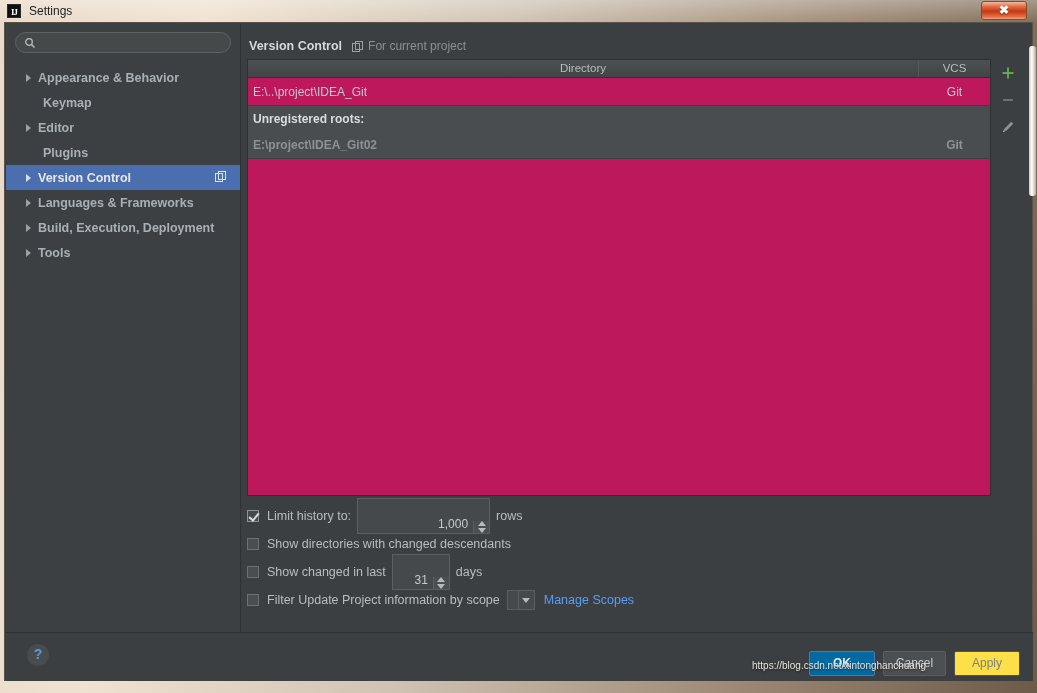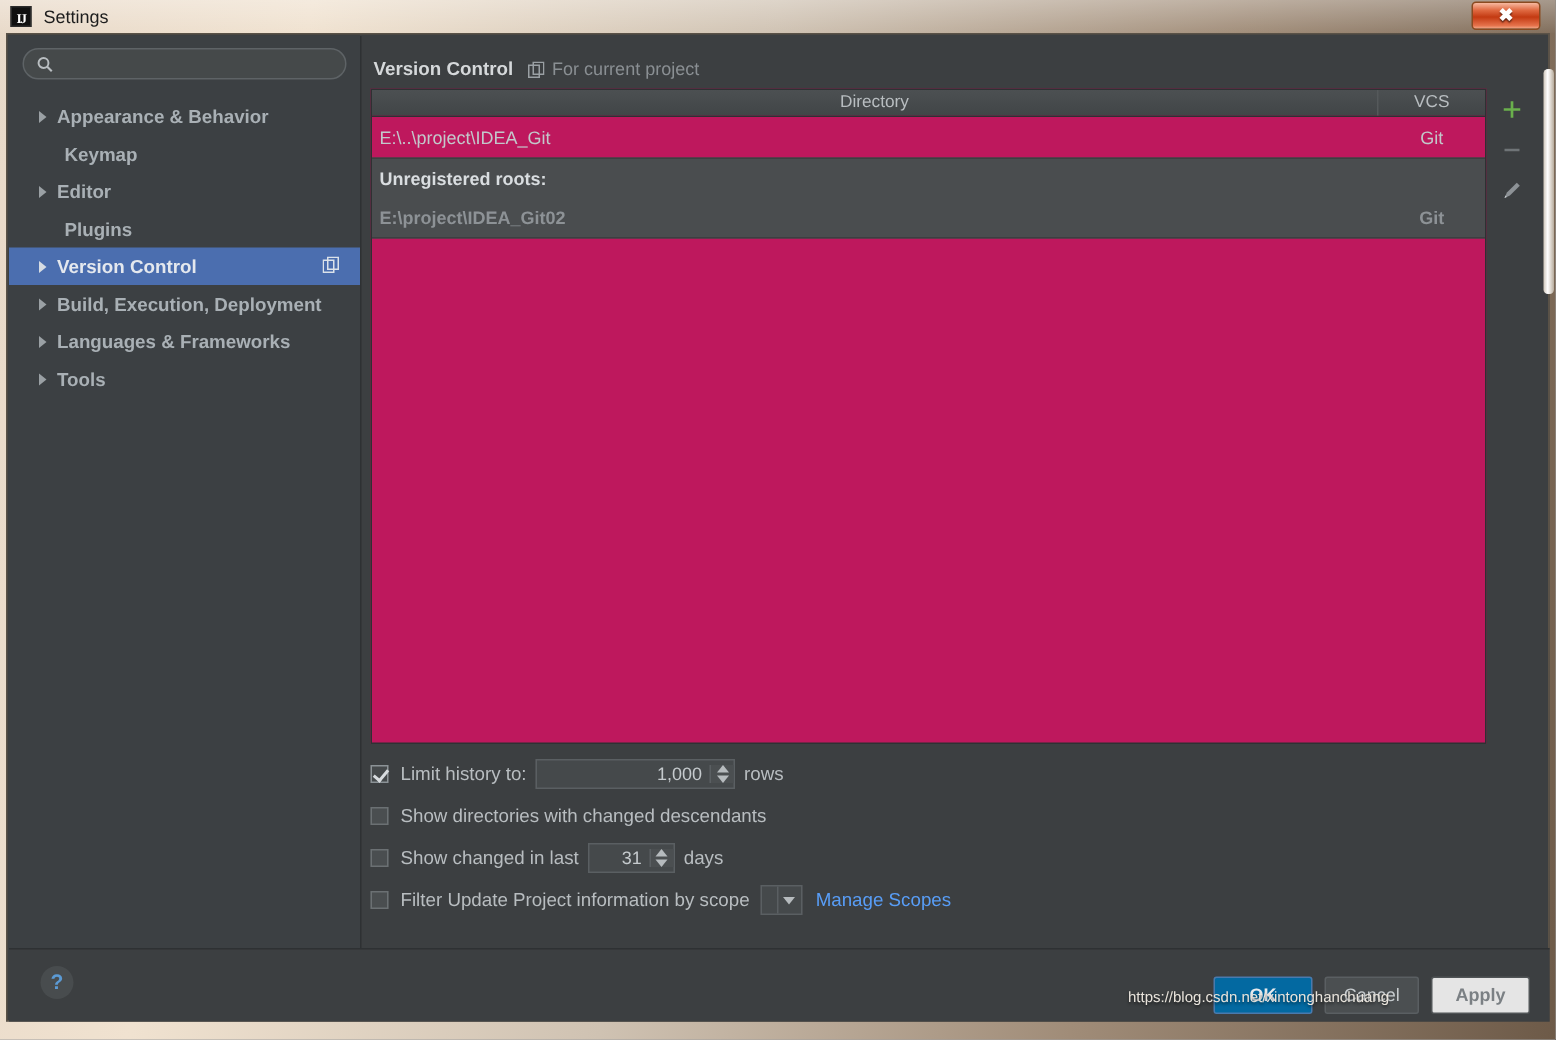--- a/index.html
+++ b/index.html
@@ -245,24 +245,24 @@
   .cb.checked::after {
     content: "";
     position: absolute;
     left: 3px; top: 0px;
     width: 4px; height: 8px;
     border: solid #d8dcdf;
     border-width: 0 2px 2px 0;
     transform: rotate(40deg);
   }
   .spinner {
-    display: inline-flex; align-items: center;
+    display: inline-flex; align-items: flex-end;
     border: 1px solid #5a5f62;
     background: #45494b;
-    height: 20px;
+    height: 36px;
     box-sizing: border-box;
     margin: 0 6px;
   }
   .spinner .val {
     text-align: right;
     color: #c5cacd;
     font-size: 12px;
     padding: 0 5px;
     line-height: 18px;
   }
@@ -345,22 +345,22 @@
     left: 803px; width: 66px;
     background: #0369a1;
     border: 1px solid #4a7aad;
     color: #e6eaee;
   }
   #btn-cancel { left: 877px; width: 63px; font-weight: normal; }
   #btn-apply {
     left: 948px; width: 66px;
     color: #7b8084;
     border-color: #505456;
-    background: #e5e5e5;
-    font-weight: bold;
+    background: #fde047;
+    font-weight: normal;
   }
   #watermark {
     position: absolute;
     left: 752px; top: 660px;
     font-size: 10px;
     color: #e9e4dc;
     text-shadow: 0 1px 2px rgba(0,0,0,.55);
     font-family: "Liberation Sans", sans-serif;
     white-space: nowrap;
   }
@@ -424,25 +424,25 @@
         <div class="tree-item selected">
           <span class="tri"></span>
           <span>Version Control</span>
           <svg class="scope-icon" viewBox="0 0 11 11">
             <rect x="0.5" y="2.5" width="7" height="8" fill="none" stroke="#dbe2ea" stroke-width="1"></rect>
             <rect x="3.5" y="0.5" width="7" height="8" fill="none" stroke="#dbe2ea" stroke-width="1"></rect>
           </svg>
         </div>
         <div class="tree-item">
           <span class="tri"></span>
+          <span>Languages &amp; Frameworks</span>
+        </div>
+        <div class="tree-item">
+          <span class="tri"></span>
           <span>Build, Execution, Deployment</span>
-        </div>
-        <div class="tree-item">
-          <span class="tri"></span>
-          <span>Languages &amp; Frameworks</span>
         </div>
         <div class="tree-item">
           <span class="tri"></span>
           <span>Tools</span>
         </div>
       </div>
     </div>
 
     <div id="content">
 

